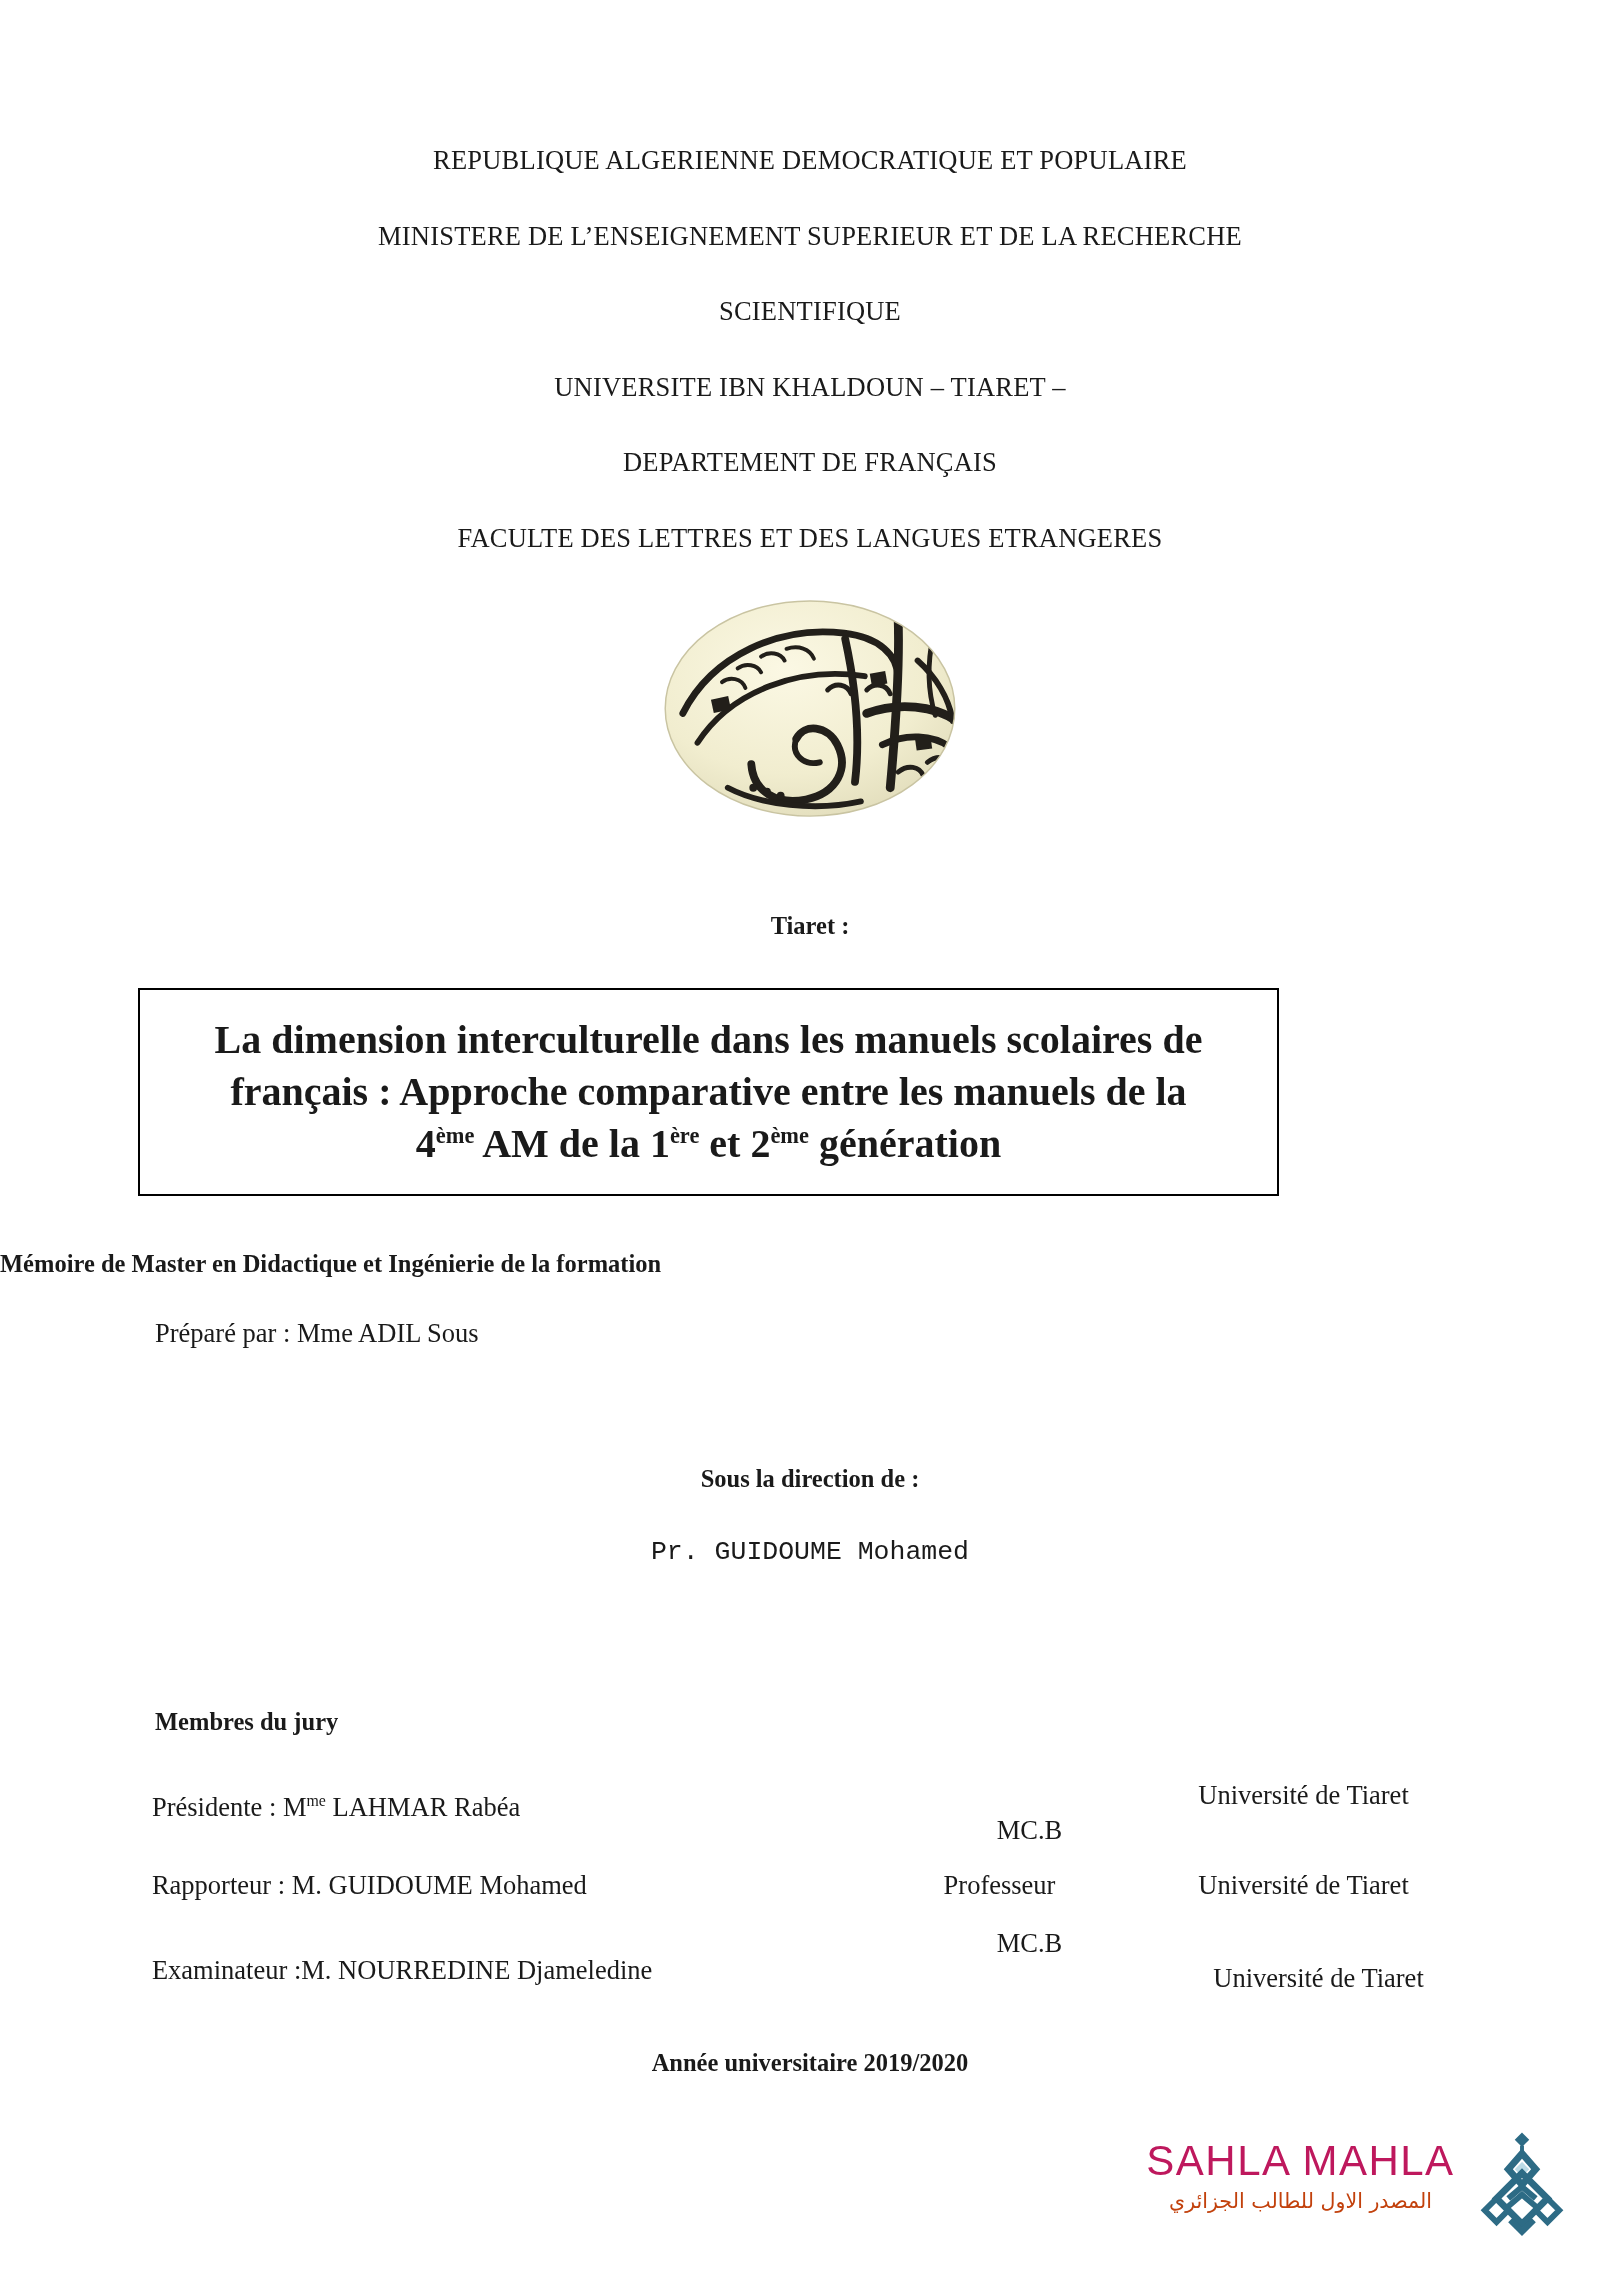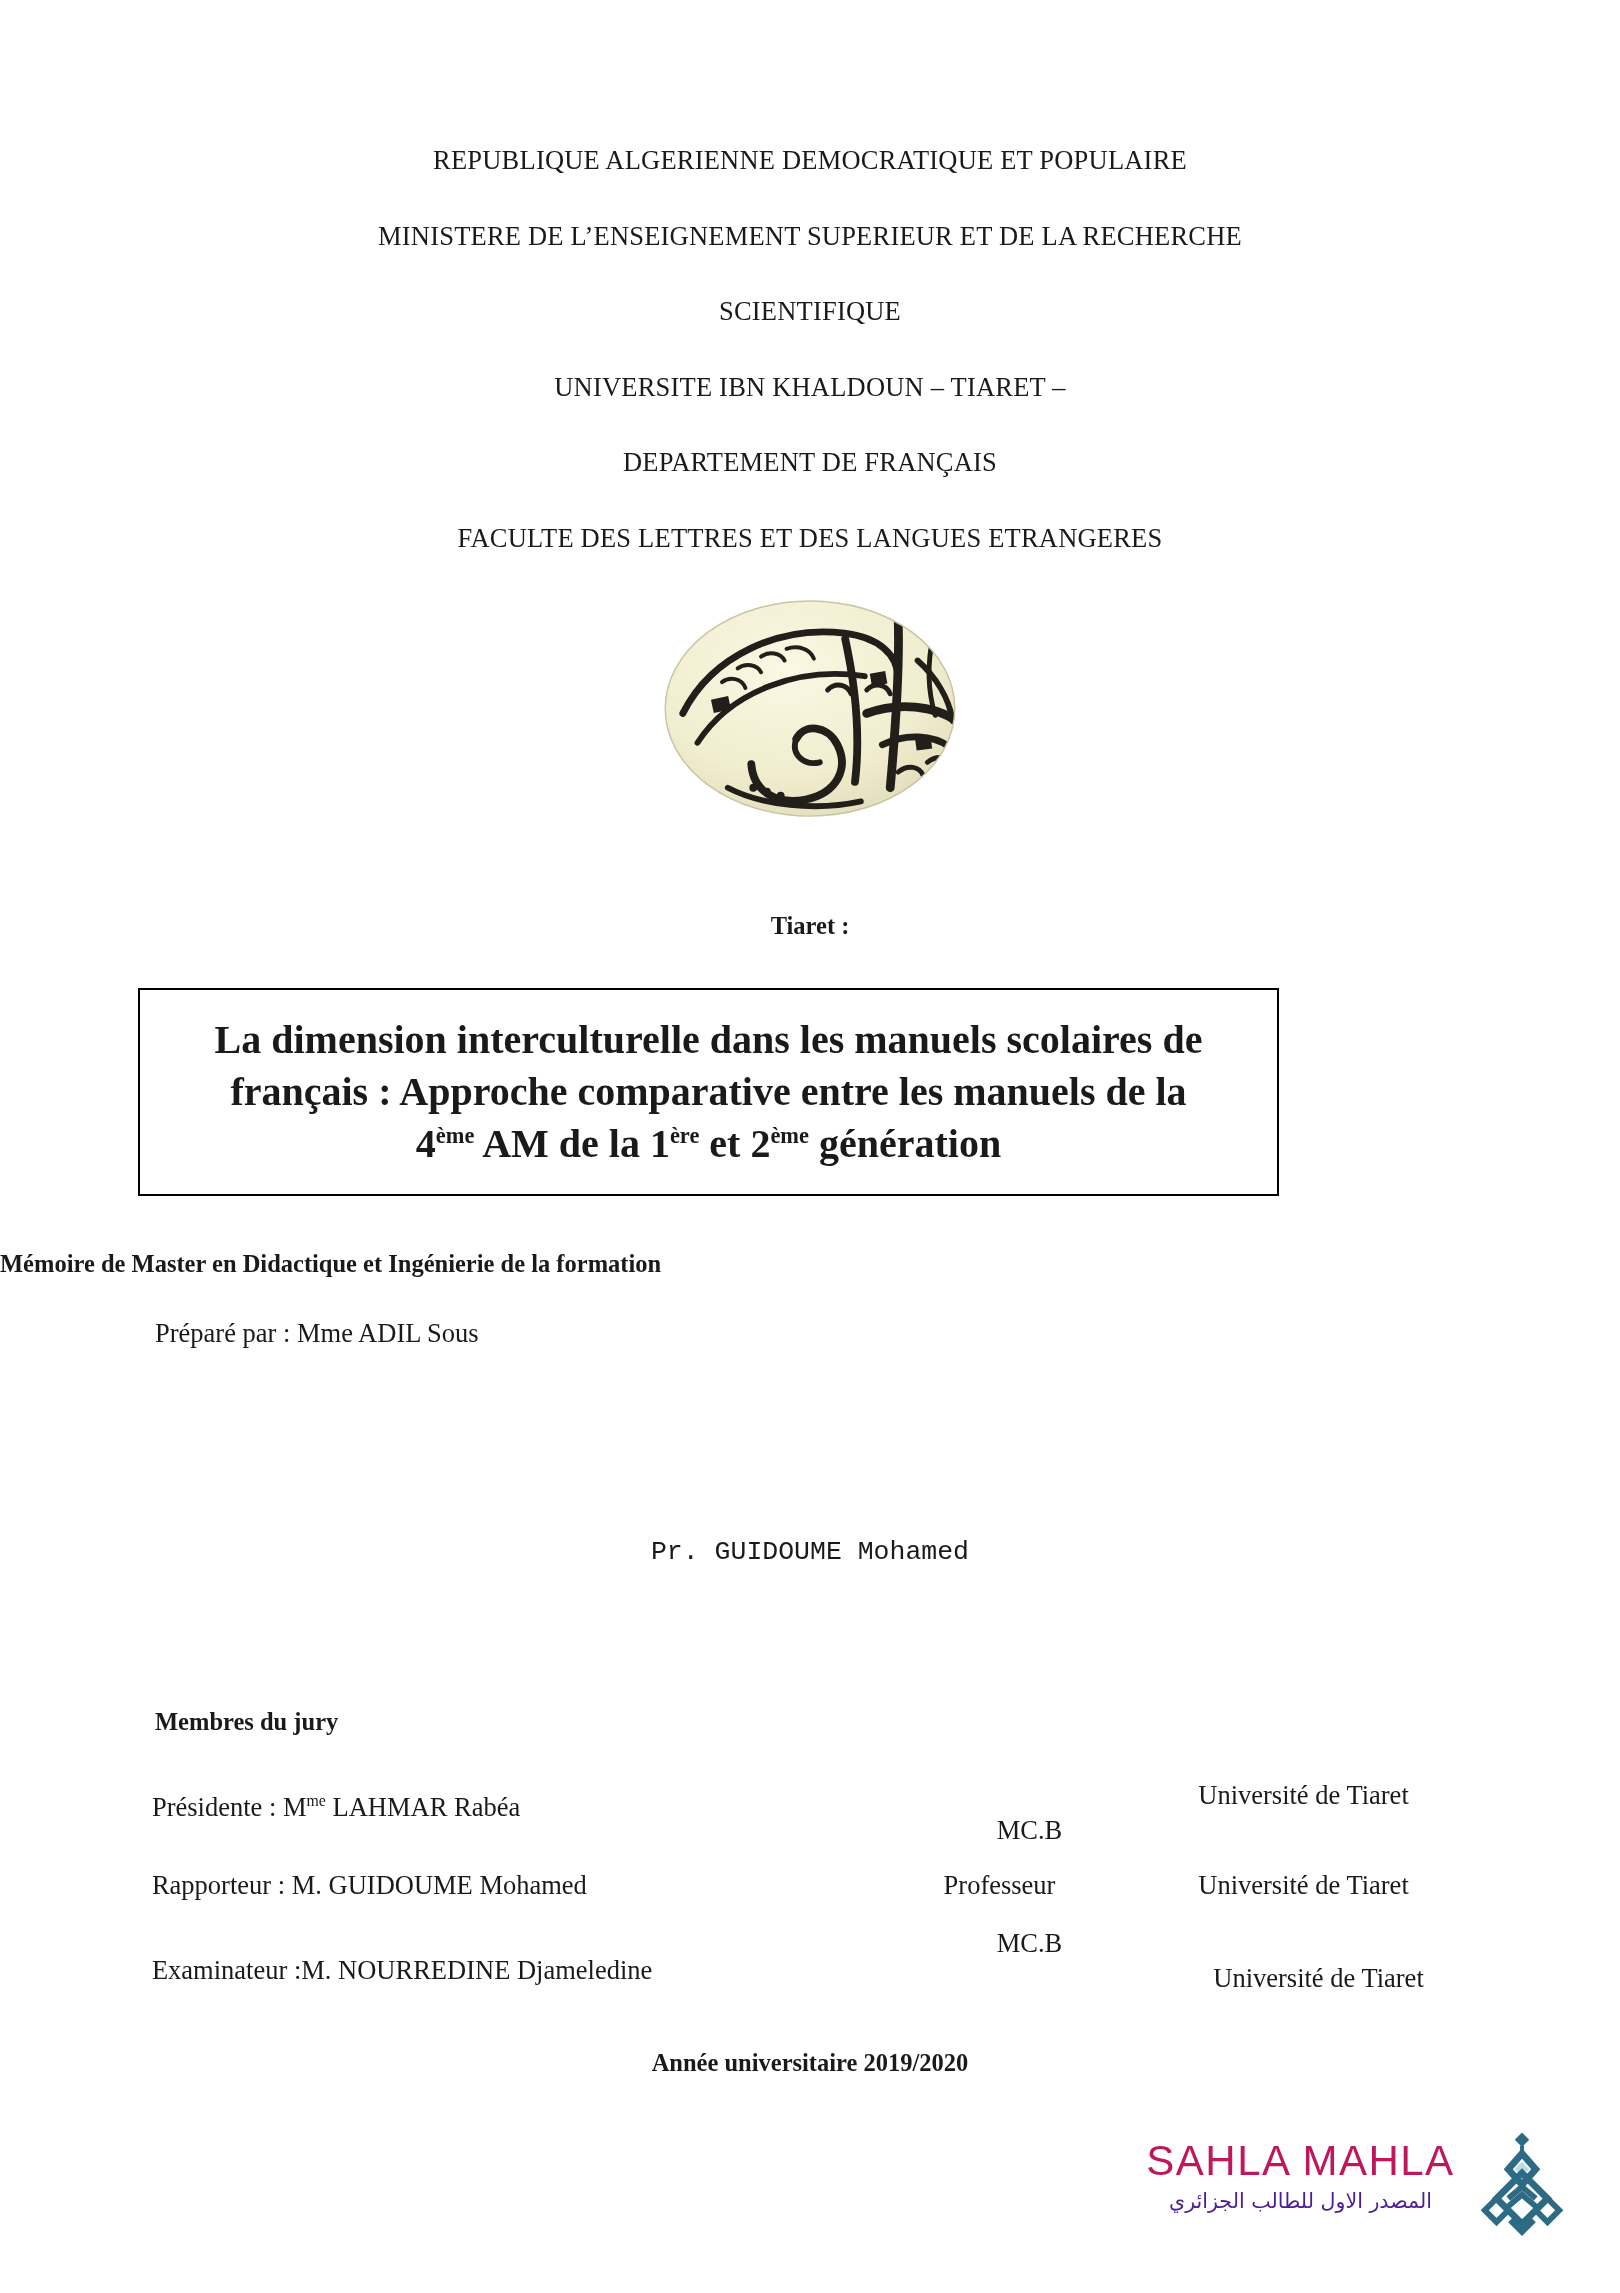--- a/index.html
+++ b/index.html
@@ -217,21 +217,21 @@
     font-size: 42px;
     letter-spacing: 1.5px;
     color: #be185d;
     line-height: 1.0;
     white-space: nowrap;
     text-align: center;
   }
   .wm-sub {
     font-family: "DejaVu Sans", "Liberation Sans", sans-serif;
     font-size: 20.6px;
-    color: #4c1d95;
+    color: #c2410c;
     direction: rtl;
     margin-top: 6.9px;
     white-space: nowrap;
   }
   .wm-mark {
     position: absolute;
     right: -5.9px;
     top: -9.8px;
     width: 94px;
     height: 106px;
@@ -312,20 +312,21 @@
     </div>
   </div>
 
   <div class="memoire">Mémoire de Master en Didactique et Ingénierie de la formation</div>
 
   <div class="prepared">
     <span class="lbl">Préparé par :</span>
     <span class="val">Mme ADIL  Sous</span>
   </div>
 
+  <div class="supervision-label">Sous la direction de :</div>
   <div class="supervision-name">Pr. GUIDOUME Mohamed</div>
 
   <div class="jury-title">Membres du jury</div>
 
   <div class="jury-table">
 
     <div class="jury-row r1">
       <div class="jury-role"><span>Présidente : M</span><sup>me</sup><span> LAHMAR Rabéa</span></div>
       <div class="jury-grade">MC.B</div>
       <div class="jury-univ">Université de Tiaret</div>

